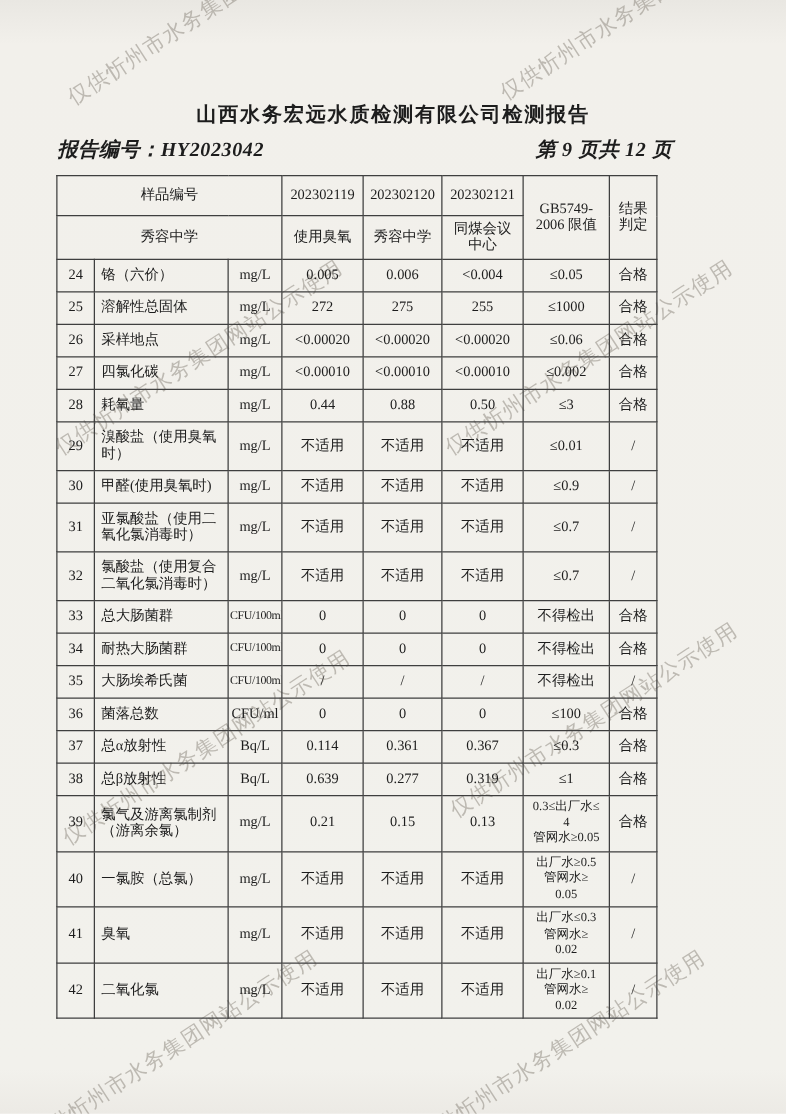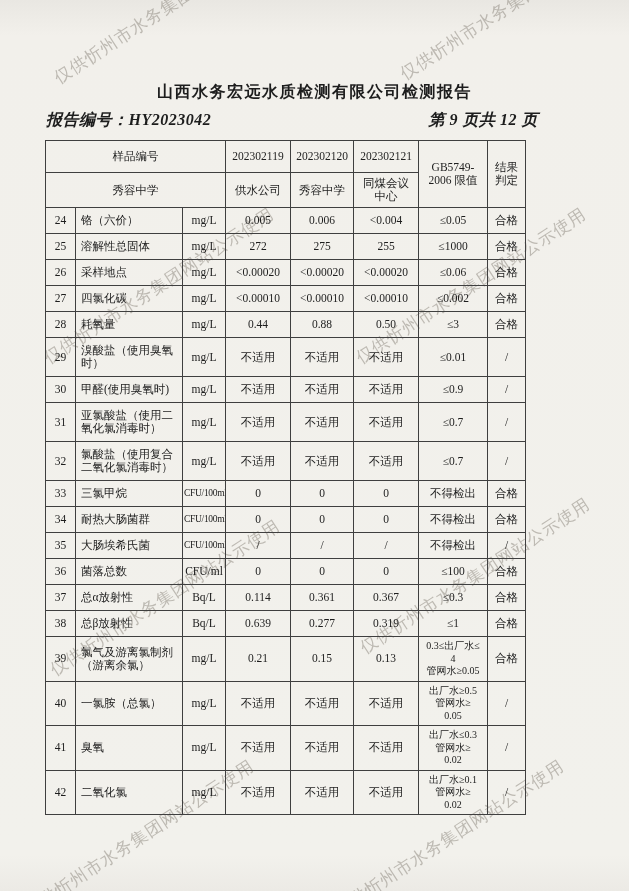--- a/index.html
+++ b/index.html
@@ -88,21 +88,21 @@
       <th>202302119</th>
       <th>202302120</th>
       <th>202302121</th>
       <th rowspan="2" class="spread">GB5749-
 2006 限值</th>
       <th rowspan="2" class="spread">结果
 判定</th>
     </tr>
     <tr>
       <th colspan="3">秀容中学</th>
-      <th>供水公司</th>
+      <th>使用臭氧</th>
       <th>秀容中学</th>
       <th>同煤会议
 中心</th>
     </tr>
   </thead>
   <tbody>
       <tr>
     <td>24</td>
     <td class="name">铬（六价）</td>
     <td>mg/L</td>
@@ -190,21 +190,21 @@
 二氧化氯消毒时）</td>
     <td>mg/L</td>
     <td>不适用</td>
     <td>不适用</td>
     <td>不适用</td>
     <td>≤0.7</td>
     <td>/</td>
   </tr>
       <tr>
     <td>33</td>
-    <td class="name">三氯甲烷</td>
+    <td class="name">总大肠菌群</td>
     <td class="unit-small">CFU/100ml</td>
     <td>0</td>
     <td>0</td>
     <td>0</td>
     <td>不得检出</td>
     <td>合格</td>
   </tr>
       <tr>
     <td>34</td>
     <td class="name">耐热大肠菌群</td>

